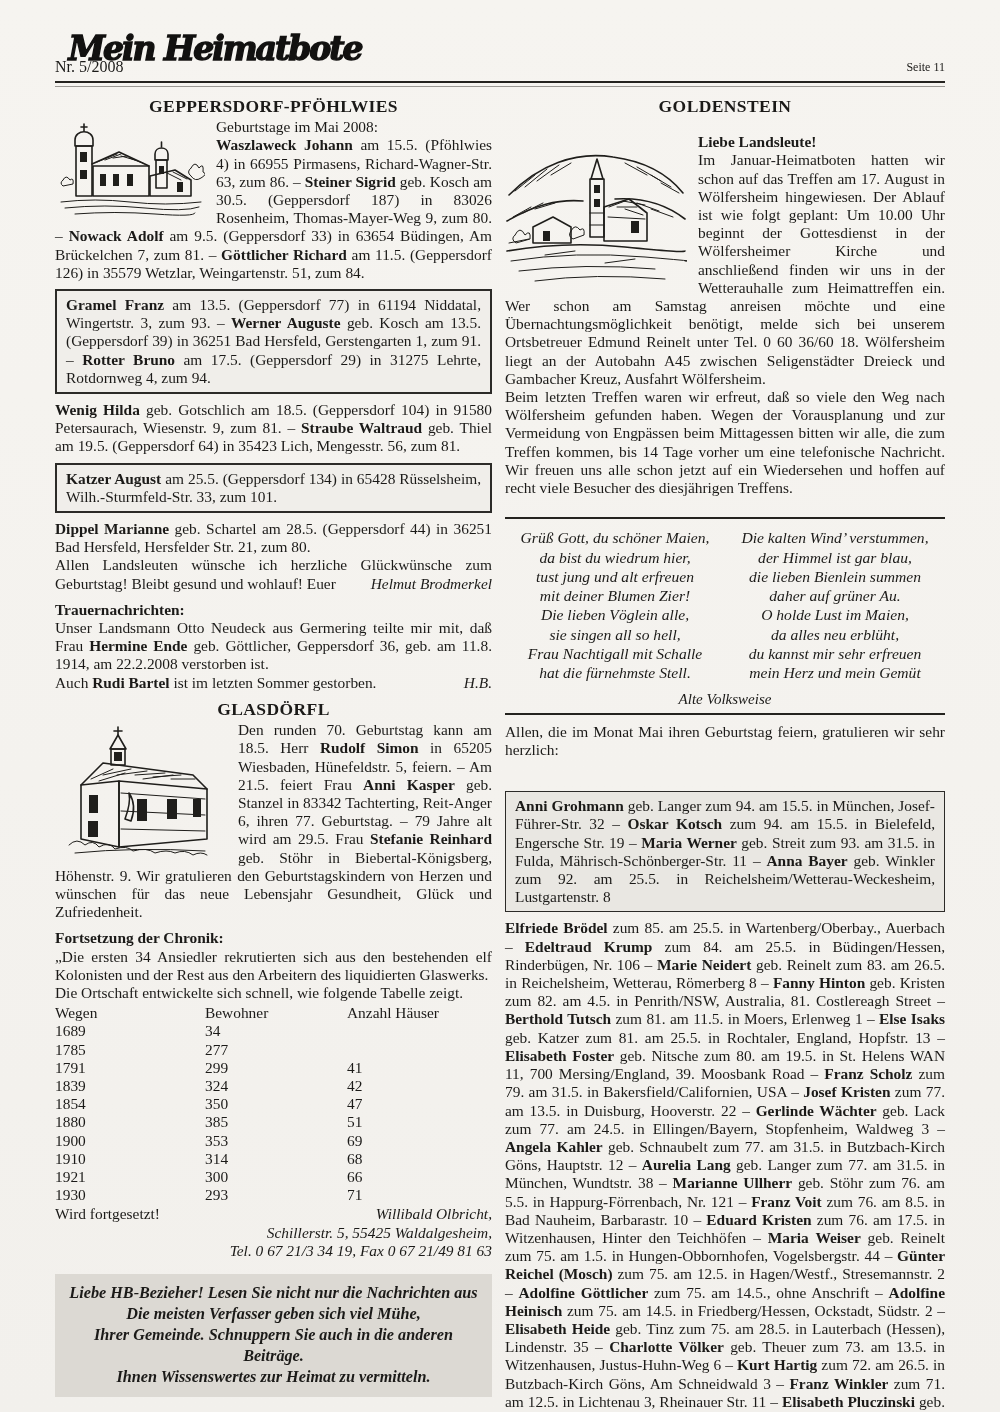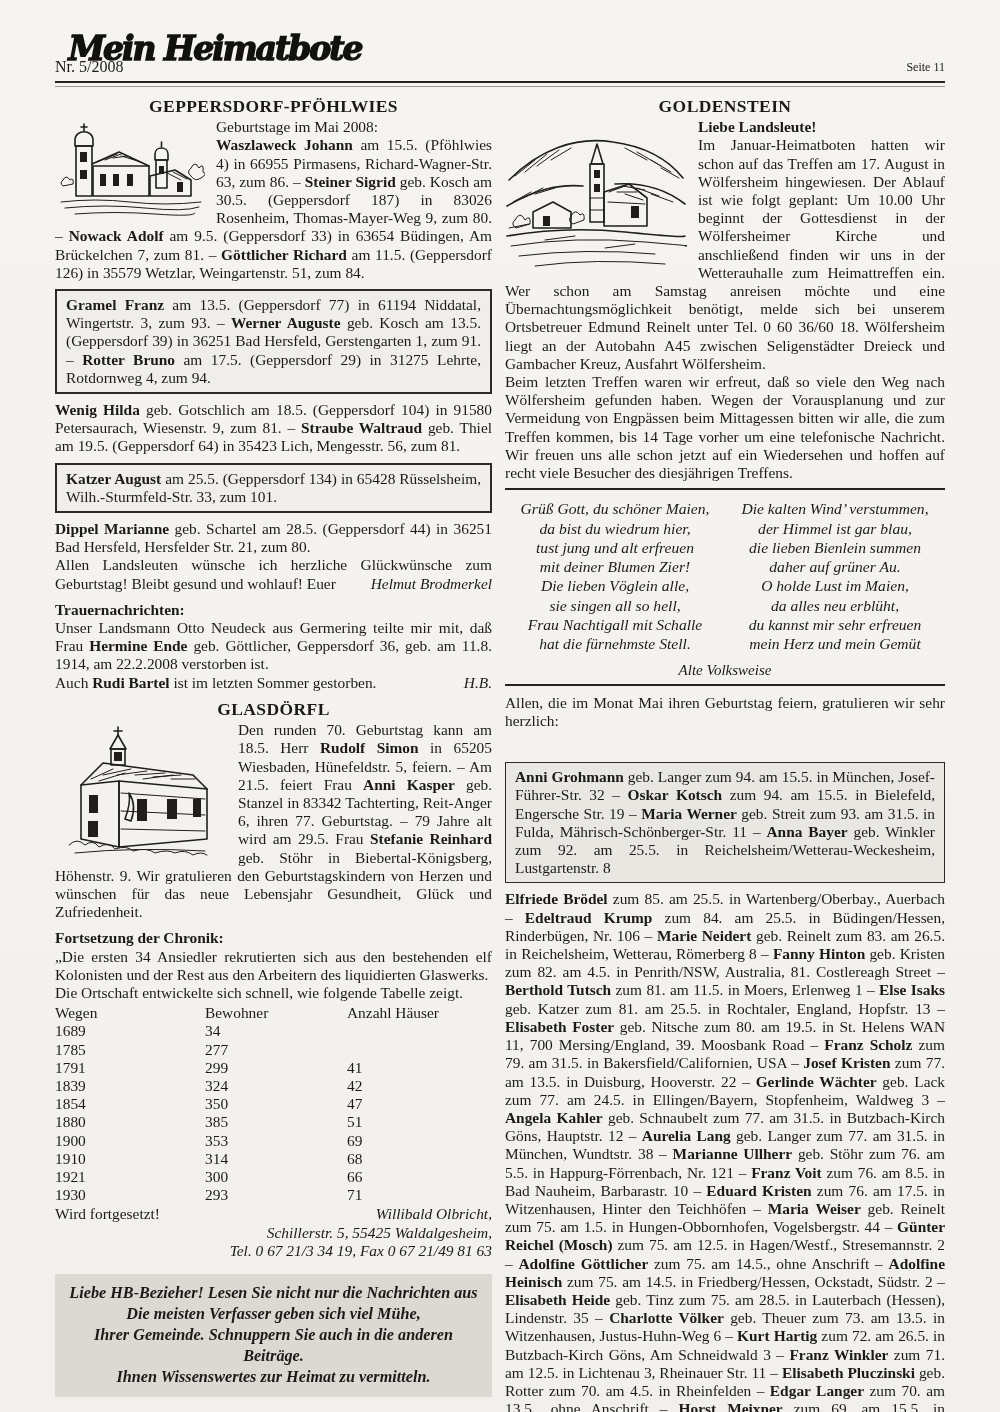--- a/index.html
+++ b/index.html
@@ -30,21 +30,21 @@
   .bbox{border:2px solid #2c2b28;background:#f0eeea;padding:5px 9px;margin:7px 0;text-align:justify;}
   .bbox.gray{background:#e9e7e2;border-width:1.5px;margin-top:32px;}
   .subhead{font-weight:bold;margin-top:8px;}
   .trow{display:grid;grid-template-columns:150px 142px 1fr;}
   .chron{margin:2px 0 0 0;}
   .endsig{overflow:hidden;text-align:right;font-style:italic;margin-top:1px;}
   .endsig .wird{float:left;font-style:normal;}
   .notice{background:#dcd9d3;margin-top:14px;padding:9px 14px;text-align:center;
           font-weight:bold;font-style:italic;font-size:16.2px;line-height:21px;}
   .poem{border-top:2px solid #24231f;border-bottom:2px solid #24231f;
-        padding:9px 0 5px 0;margin:6px 0 8px 0;}
+        padding:9px 0 5px 0;margin:20px 0 8px 0;}
   .poem-cols{display:flex;}
   .pcol{flex:1;text-align:center;font-style:italic;font-size:15.6px;line-height:19.3px;}
   .pattr{text-align:center;font-style:italic;margin-top:7px;font-size:15px;}
   .mh-svg text{font-family:"DejaVu Serif","Liberation Serif",serif;}
   .sk{stroke:#1f1e1b;fill:none;stroke-width:1.6;stroke-linecap:round;stroke-linejoin:round;}
   .skt{stroke:#1f1e1b;fill:none;stroke-width:1;stroke-linecap:round;}
   .skf{fill:#1f1e1b;stroke:none;} .mt8{margin-top:8px;}
 </style>
 </head>
 <body>
@@ -249,21 +249,21 @@
           <path class="skt" d="M85 78 L99 78 M85 90 L99 90"></path>
           <path class="sk" d="M99 72 L124 64 L142 78 L142 106 L99 106 Z"></path>
           <path class="skt" d="M104 72 L120 66 M112 72 L132 72 M120 74 L138 80 M103 82 L140 84"></path>
           <rect class="skf" x="126" y="86" width="8" height="12"></rect>
           <path class="sk" d="M28 92 L48 82 L66 92 L66 108 L28 108 Z"></path>
           <rect class="skf" x="38" y="96" width="7" height="10"></rect>
           <path class="skt" d="M10 100 q5 -10 10 0 q6 -6 5 4 l-14 4 q-6 -4 -1 -8 M66 96 q4 -8 9 -1 q5 -4 4 5 l-11 4 q-6 -3 -2 -8"></path>
           <path class="sk" d="M2 116 Q60 106 120 112 T180 116"></path>
           <path class="skt" d="M6 126 Q70 116 140 122 T180 126 M14 136 Q80 128 150 134 M30 146 Q90 138 160 144 M4 108 L24 104 M40 120 L70 116 M100 128 L130 124"></path>
         </svg>
-        <div class="subhead" style="margin-top:3px">Liebe Landsleute!</div>
+        <div class="subhead" style="margin-top:18px">Liebe Landsleute!</div>
         <span>Im Januar-Heimatboten hatten wir schon auf das Treffen am 17. August in Wölfersheim hingewiesen. Der Ablauf ist wie folgt geplant: Um 10.00 Uhr beginnt der Gottesdienst in der Wölfersheimer Kirche und anschließend finden wir uns in der Wetterauhalle zum Heimattreffen ein. Wer schon am Samstag anreisen möchte und eine Übernachtungsmöglichkeit benötigt, melde sich bei unserem Ortsbetreuer Edmund Reinelt unter Tel. 0 60 36/60 18. Wölfersheim liegt an der Autobahn A45 zwischen Seligenstädter Dreieck und Gambacher Kreuz, Ausfahrt Wölfersheim.</span>
       </div>
 
       <div class="para">Beim letzten Treffen waren wir erfreut, daß so viele den Weg nach Wölfersheim gefunden haben. Wegen der Vorausplanung und zur Vermeidung von Engpässen beim Mittagessen bitten wir alle, die zum Treffen kommen, bis 14 Tage vorher um eine telefonische Nachricht. Wir freuen uns alle schon jetzt auf ein Wiedersehen und hoffen auf recht viele Besucher des diesjährigen Treffens.</div>
 
       <div class="poem">
         <div class="poem-cols">
           <div class="pcol">
               <div>Grüß Gott, du schöner Maien,</div>
               <div>da bist du wiedrum hier,</div>

